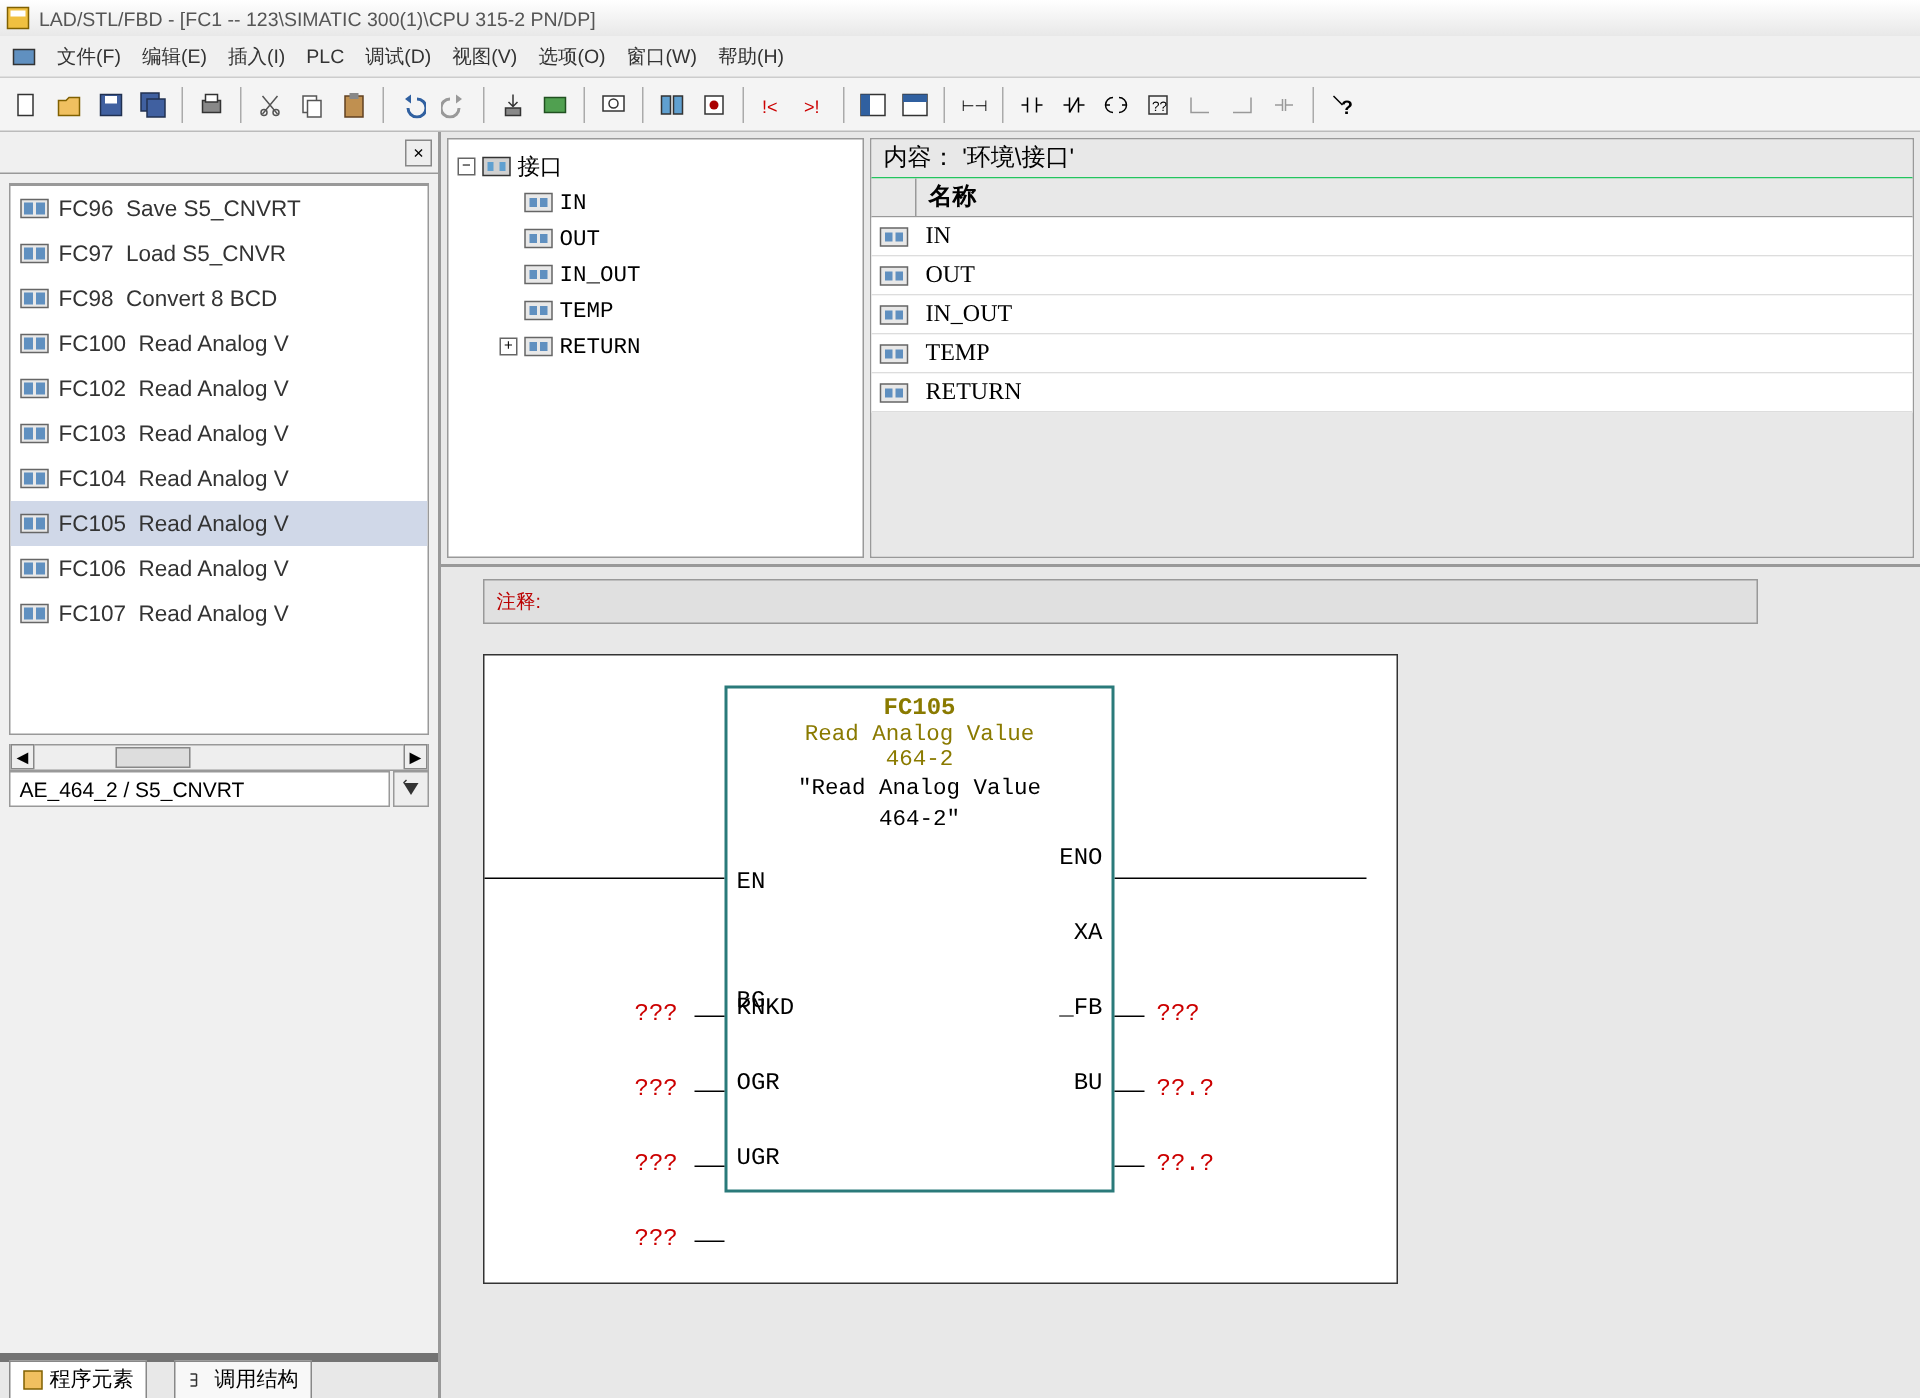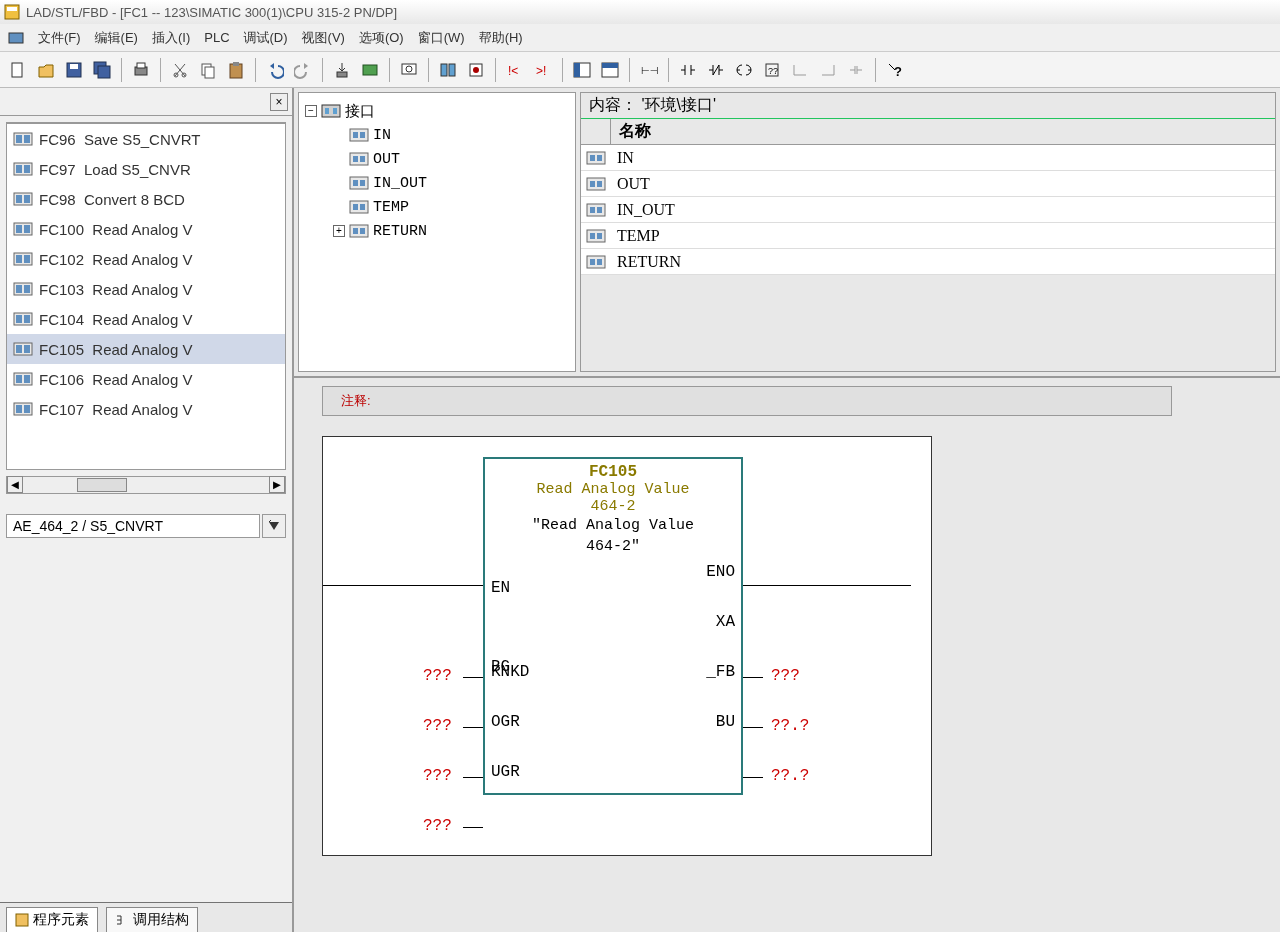--- a/index.html
+++ b/index.html
@@ -16,44 +16,44 @@
 .left-header { height: 28px; border-bottom: 1px solid #999; display: flex; justify-content: flex-end; align-items: center; padding-right: 4px; }
 .left-close { width: 18px; height: 18px; border: 1px solid #888; background: #eee; display:flex; align-items:center; justify-content:center; cursor:pointer; font-size:12px;}
 .fc-list { flex: 1; overflow-y: auto; background: #fff; border: 1px solid #999; margin: 6px; border-top: 2px solid #999;}
 .fc-item { display: flex; align-items: center; height: 30px; padding: 0 6px; gap: 6px; white-space: nowrap; overflow: hidden; }
 .fc-item.selected { background: #d0d8e8; }
 .fc-icon { width: 20px; height: 14px; flex-shrink: 0; }
 .fc-label { color: #333; font-size: 15px; }
 .hscroll { height: 18px; background: #eee; border: 1px solid #999; margin: 0 6px; display:flex; align-items:center; position: relative;}
 .hscroll .thumb { position:absolute; left: 70px; width: 50px; height: 14px; background: #ddd; border:1px solid #888;}
 .hscroll .arr { width: 16px; text-align:center; border:1px solid #888; background:#eee;}
-.left-input-row { display:flex; align-items:center; margin: 20px 6px; gap: 2px;}
+.left-input-row { display:flex; align-items:center; margin: 0 6px; gap: 2px;}
 .left-input { flex:1; height: 24px; background: #fff; border: 1px solid #999; padding: 0 6px; font-size: 14px;}
 .left-input-btn { width: 24px; height: 24px; border:1px solid #999; background:#eee; display:flex; align-items:center; justify-content:center;}
-.left-tabs { height: 30px; display: flex; align-items: flex-end; padding: 0 6px; gap: 8px; border-top: 1px solid #737373; background:#e8e8e8;}
+.left-tabs { height: 30px; display: flex; align-items: flex-end; padding: 0 6px; gap: 18px; border-top: 6px solid #737373; background:#e8e8e8;}
 .left-tab { border: 1px solid #888; border-bottom: none; background: #f8f8f8; padding: 3px 8px; display:flex; align-items:center; gap:4px; font-size:14px;}
 .left-tab.active { background: #fff; }
 .right-panel { flex: 1; display: flex; flex-direction: column; background: #e8e8e8; }
 .upper { height: 290px; display: flex; border-bottom: 2px solid #999; }
 .tree-pane { width: 278px; background: #fff; border: 1px solid #999; margin: 4px 2px 4px 4px; padding: 6px; font-size: 15px; }
 .tree-node { display:flex; align-items:center; gap:4px; height: 24px;}
 .tree-exp { width: 12px; height: 12px; border: 1px solid #666; display:flex; align-items:center; justify-content:center; font-size:10px; line-height:1;}
 .tree-icon { width: 20px; height: 14px;}
 .tree-children { margin-left: 28px;}
 .param-pane { flex: 1; background: #e8e8e8; border: 1px solid #999; margin: 4px 4px 4px 2px; display:flex; flex-direction:column;}
 .param-title { height: 26px; display:flex; align-items:center; padding: 0 8px; font-size: 16px; border-bottom: 1px solid #22c55e; background:#e8e8e8;}
 .param-header { height: 26px; display:flex; align-items:center; border-bottom: 1px solid #999; background:#e8e8e8;}
 .param-header .col1 { width: 30px; border-right: 1px solid #999; height:100%;}
 .param-header .col2 { padding: 0 8px; font-weight: bold; font-size: 16px;}
 .param-row { height: 26px; display:flex; align-items:center; background:#fff; border-bottom: 1px solid #ddd;}
 .param-row .col1 { width: 30px; display:flex; align-items:center; justify-content:center;}
 .param-row .col2 { padding: 0 6px; font-family: "SimSun", serif; font-size: 16px;}
 .param-body { flex:1; background:#e8e8e8;}
 .lower { flex: 1; background: #e8e8e8; padding: 8px; overflow: auto;}
-.comment-bar { background: #e0e0e0; border: 1px solid #999; height: 30px; margin: 0 0 20px 20px; width: 850px; display:flex; align-items:center; padding: 0 18px; color:#b00;}
+.comment-bar { background: #e0e0e0; border: 1px solid #999; height: 30px; margin: 0 0 20px 20px; width: 850px; display:flex; align-items:center; padding: 0 8px; color:#b00;}
 .ladder-area { background: #fff; border: 1px solid #333; width: 610px; height: 420px; margin-left: 20px; position: relative; padding: 20px;}
 .fc-block { border: 2px solid #2a7a7a; width: 260px; position: absolute; left: 160px; top: 20px; font-family: "Courier New", monospace; text-align: center;}
 .fc-block-header { color: #8a7a00; font-weight: bold; padding: 4px 0 0 0; font-size: 16px;}
 .fc-block-sub { color: #8a7a00; font-size: 15px;}
 .fc-block-desc { color: #000; font-size: 15px; padding: 2px 0 8px 0;}
 .fc-block-body { position: relative; height: 230px;}
 .port { position: absolute; font-family: "Courier New", monospace; font-size: 16px;}
 .port.left { left: 6px; text-align: left;}
 .port.right { right: 6px; text-align: right;}
 .rail { position: absolute; background: #000; height: 1px;}

